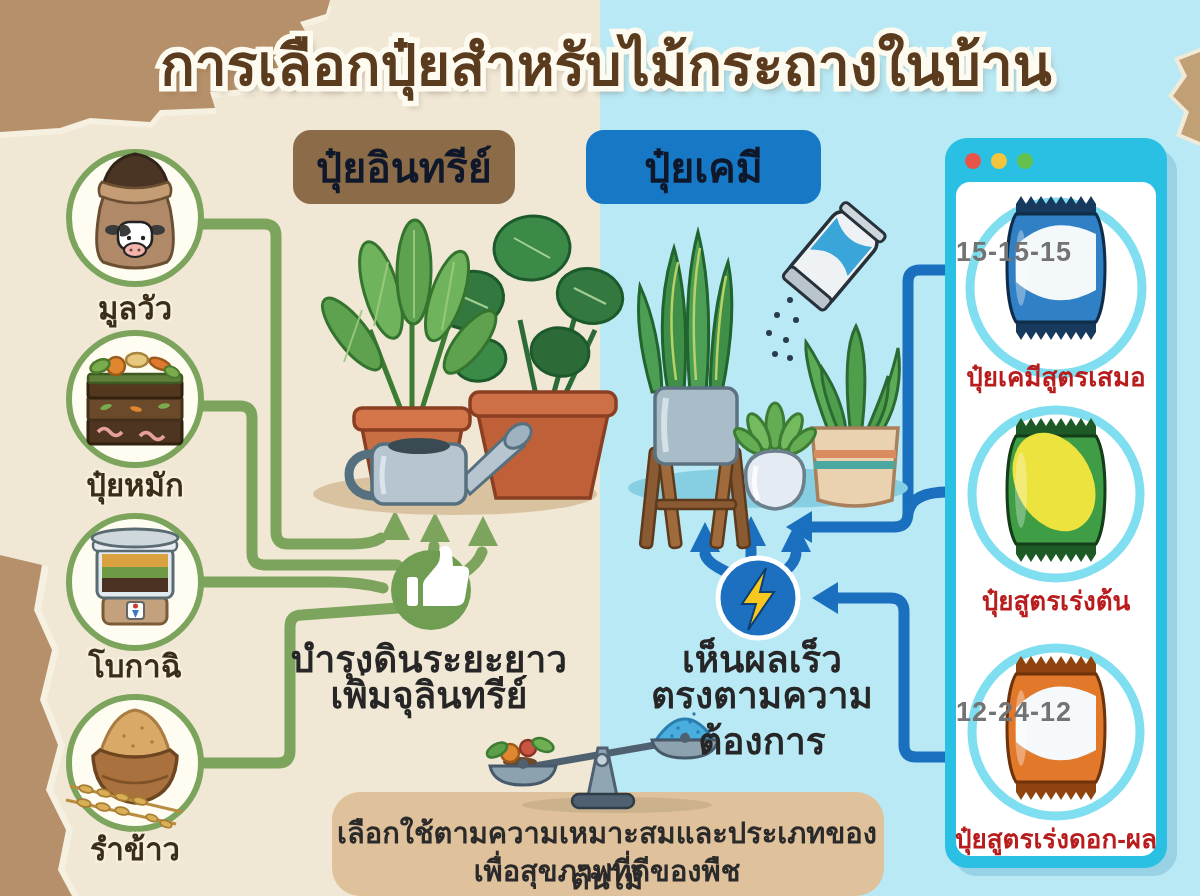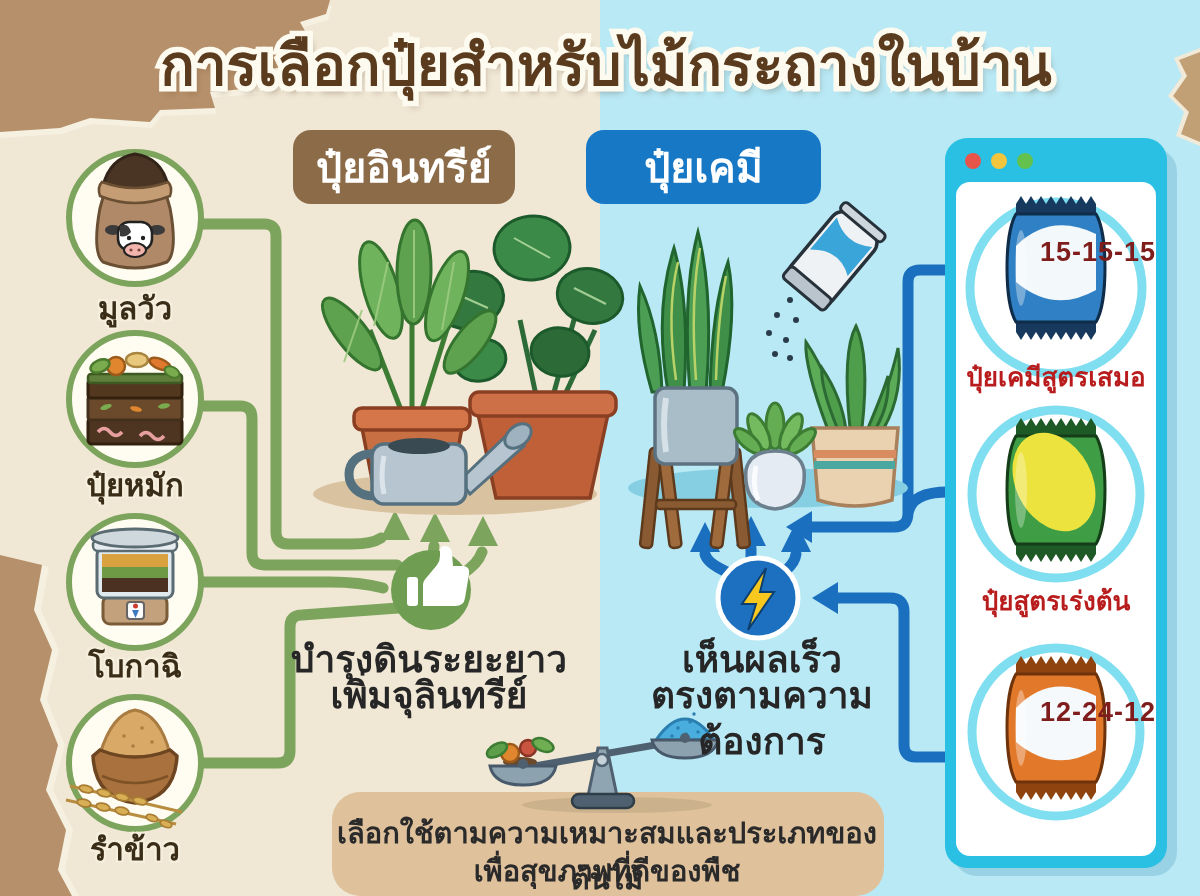--- a/index.html
+++ b/index.html
@@ -14,41 +14,41 @@
   .title-wrap { position:absolute; left:0; top:20px; width:1200px; height:90px; text-align:center; }
   .title-back, .title-front {
     position:absolute; left:0; right:0; top:0;
     font-size:57px; font-weight:800; letter-spacing:0;margin-left:12px;
   }
   .title-back { -webkit-text-stroke:11px #fdfaf0; color:#fdfaf0; text-shadow:4px 6px 7px rgba(70,45,20,0.40); }
   .title-front { color:#5a3b1e; }
 
   .badge {
     position:absolute; top:130px; height:74px; line-height:76px;
-    border-radius:18px; text-align:center; color:#ffffff;
+    border-radius:18px; text-align:center; color:#0f172a;
     font-size:41px; font-weight:800;
   }
   .badge-organic { left:293px; width:222px; background:#8b6b48; }
   .badge-chemical { left:586px; width:235px; background:#1778c5; }
 
   .item-label {
     position:absolute; left:5px; width:260px; text-align:center;
     font-size:31px; font-weight:800; color:#3a2d18;
     text-shadow:-2px -2px 0 #f6efdd, 2px -2px 0 #f6efdd, -2px 2px 0 #f6efdd, 2px 2px 0 #f6efdd;
   }
   .benefit {
     position:absolute; width:340px; text-align:center;
     font-size:37px; font-weight:800; color:#262626; line-height:1.25;
   }
   .benefit-organic { left:259px; }
   .benefit-chemical { left:592px; }
 
   .formula {
-    position:absolute; left:956px; width:200px; text-align:right;
-    font-size:27px; font-weight:800; color:#7f1d1d; letter-spacing:1px;
+    position:absolute; left:956px; width:200px; text-align:left;
+    font-size:27px; font-weight:800; color:#737373; letter-spacing:1px;
   }
   .product-label {
     position:absolute; left:941px; width:230px; text-align:center;
     font-size:26px; font-weight:800; color:#b91c1c;
   }
   .footer-line {
     position:absolute; left:327px; width:560px; text-align:center;
     font-size:29px; font-weight:800; color:#2a2a2a;
   }
 </style>
@@ -398,16 +398,17 @@
   <div class="benefit benefit-organic" style="top:673px">เพิ่มจุลินทรีย์</div>
 
   <div class="benefit benefit-chemical" style="top:637px">เห็นผลเร็ว</div>
   <div class="benefit benefit-chemical" style="top:673px">ตรงตามความต้องการ</div>
 
   <div class="formula" style="top:237px">15-15-15</div>
   <div class="formula" style="top:697px">12-24-12</div>
 
   <div class="product-label" style="top:356px">ปุ๋ยเคมีสูตรเสมอ</div>
   <div class="product-label" style="top:580px">ปุ๋ยสูตรเร่งต้น</div>
+  <div class="product-label" style="top:818px">ปุ๋ยสูตรเร่งดอก-ผล</div>
 
   <div class="footer-line" style="top:810px">เลือกใช้ตามความเหมาะสมและประเภทของต้นไม้</div>
   <div class="footer-line" style="top:848px">เพื่อสุขภาพที่ดีของพืช</div>
 </div>
 
 </body></html>

